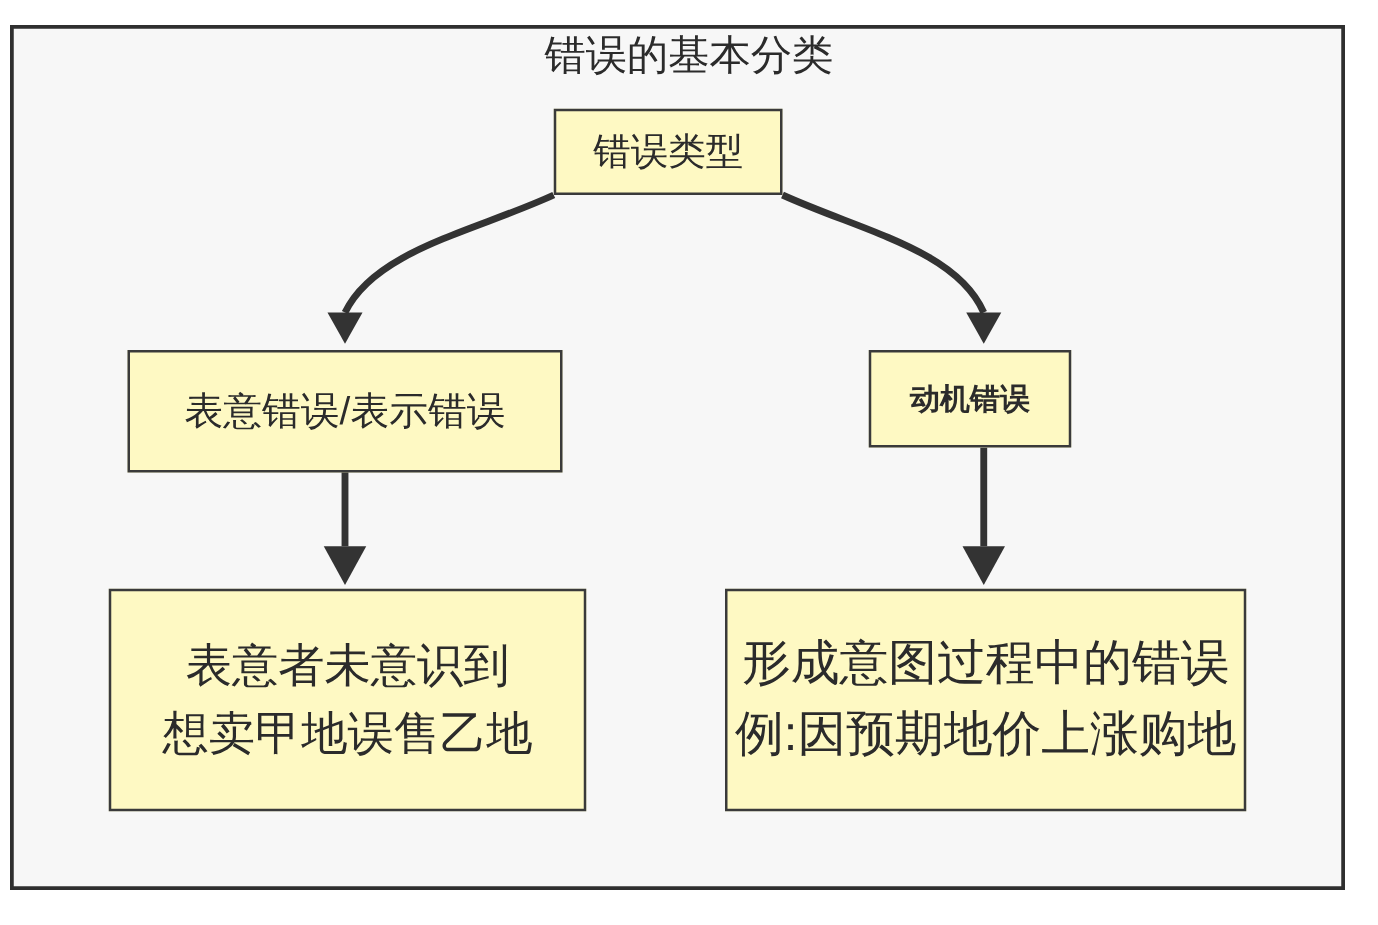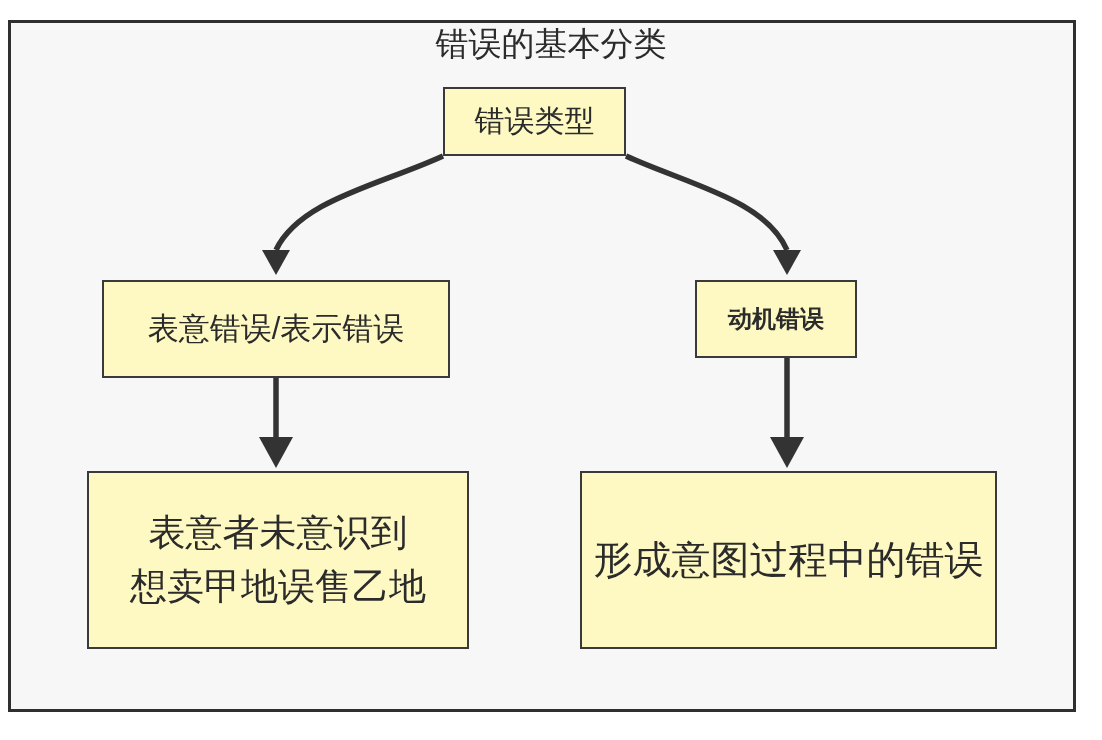--- a/index.html
+++ b/index.html
@@ -130,15 +130,16 @@
     <span class="line">动机错误</span>
   </div>
 
   <div class="node" id="node-expr-detail">
     <span class="line">表意者未意识到</span>
     <span class="line">想卖甲地误售乙地</span>
   </div>
 
   <div class="node" id="node-motive-detail">
     <span class="line">形成意图过程中的错误</span>
+    <span class="line">例:因预期地价上涨购地</span>
   </div>
 
 </div>
 
 </body></html>

